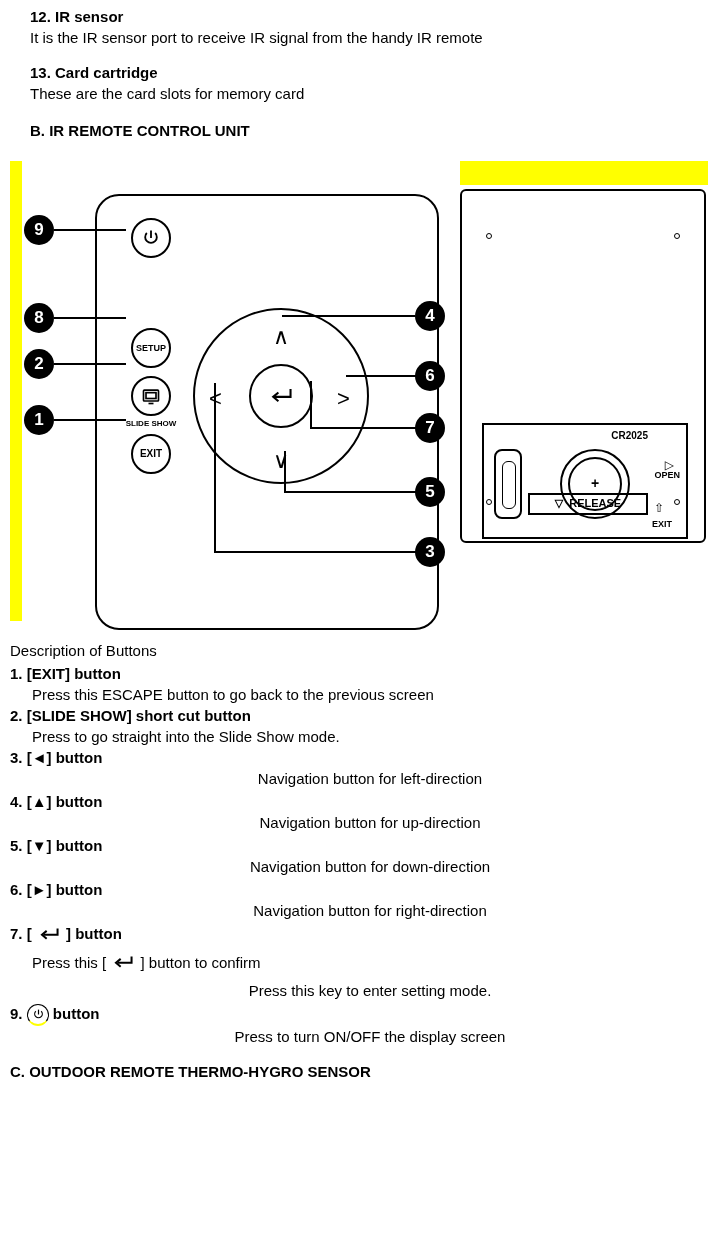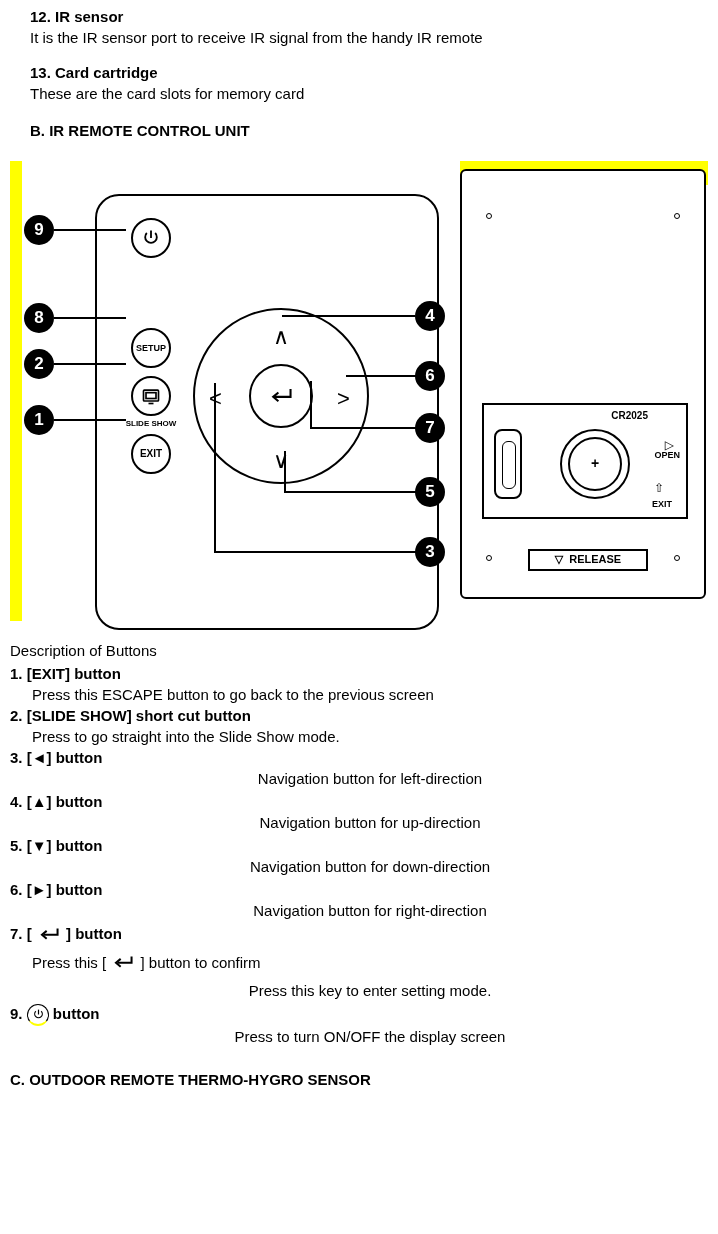--- a/index.html
+++ b/index.html
@@ -9,21 +9,21 @@
       line-height: 1.4;
       color: #000;
       background: #fff;
       width: 718px;
       padding: 6px 10px 10px 10px;
     }
     .section-title { font-weight: bold; margin-top: 0; }
     .section-body { margin-bottom: 14px; }
     .indent { padding-left: 20px; }
     .heading-b { font-weight: bold; margin-top: 16px; margin-bottom: 20px; }
-    .heading-c { font-weight: bold; margin-top: 22px; }
+    .heading-c { font-weight: bold; margin-top: 14px; }
 
     
     .diagram-wrap {
       position: relative;
       width: 700px;
       height: 465px;
       margin-bottom: 14px;
     }
     .yellowbar-left {
       position: absolute;
@@ -131,22 +131,22 @@
     .callout-vline {
       position: absolute;
       background: #000;
       width: 2px;
       z-index: 2;
     }
 
     
     .remote-back {
       position: absolute;
-      left: 450px; top: 8px;
-      width: 246px; height: 430px;
+      left: 450px; top: 28px;
+      width: 246px; height: 354px;
       border: 2.5px solid #000;
       border-radius: 6px;
       background: #fff;
     }
     .screw-tl, .screw-tr, .screw-bl, .screw-br {
       position: absolute;
       width: 6px; height: 6px;
       border: 1px solid #000;
       border-radius: 50%;
     }

